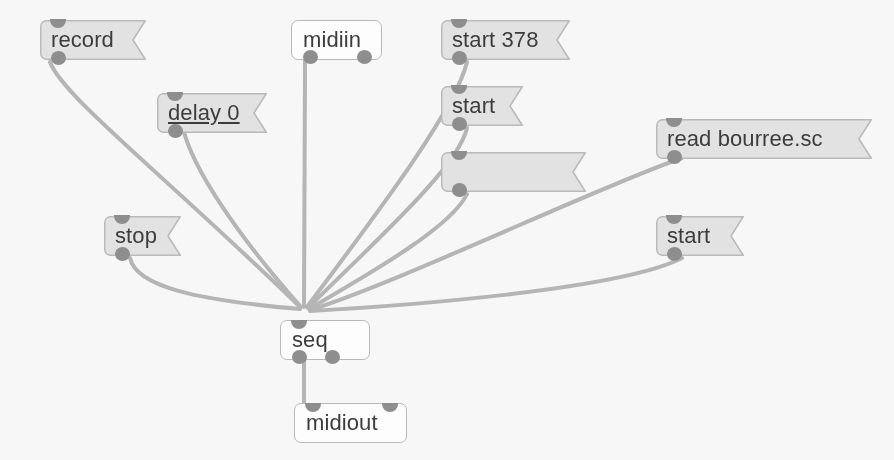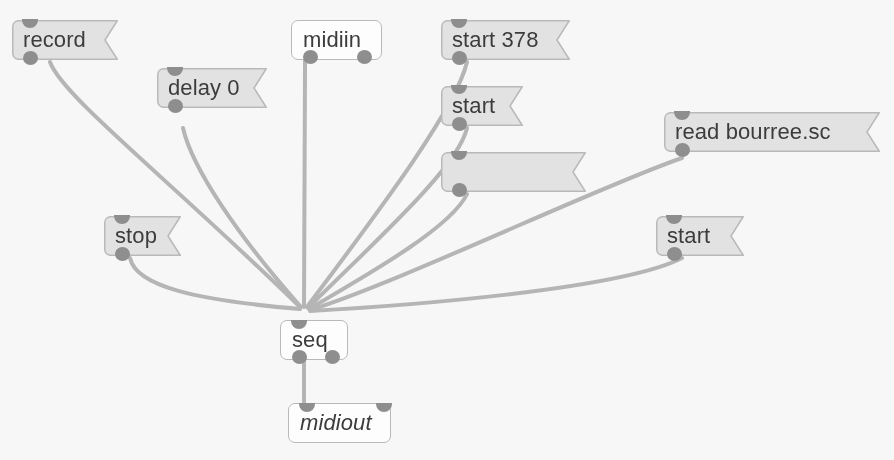--- a/index.html
+++ b/index.html
@@ -94,31 +94,31 @@
       <path d="M 130,258 C 136,286 194,300 300,309" fill="none" stroke="#b5b5b5" stroke-width="4" stroke-linecap="round"></path>
       <path d="M 305,61 C 305,150 304,240 304,307" fill="none" stroke="#b5b5b5" stroke-width="4" stroke-linecap="round"></path>
       <path d="M 467,62 C 456,110 372,220 307,307" fill="none" stroke="#b5b5b5" stroke-width="4" stroke-linecap="round"></path>
       <path d="M 467,128 C 458,168 372,244 308,308" fill="none" stroke="#b5b5b5" stroke-width="4" stroke-linecap="round"></path>
       <path d="M 467,194 C 452,226 376,270 309,309" fill="none" stroke="#b5b5b5" stroke-width="4" stroke-linecap="round"></path>
       <path d="M 682,158 C 600,186 400,282 310,310" fill="none" stroke="#b5b5b5" stroke-width="4" stroke-linecap="round"></path>
       <path d="M 682,258 C 620,290 400,306 310,311" fill="none" stroke="#b5b5b5" stroke-width="4" stroke-linecap="round"></path>
       <path d="M 304,360 C 304,380 304,392 304,404" fill="none" stroke="#b5b5b5" stroke-width="4" stroke-linecap="round"></path>
     </svg>
   <div id="nodes">
-      <div class="node msg" style="left: 12px; top: 20px; width: 106px;">
+      <div class="node msg" style="left: 40px; top: 20px; width: 106px;">
         <div class="flag">
           <svg viewBox="0 0 106 40" preserveAspectRatio="none" xmlns="http://www.w3.org/2000/svg">
             <path d="M 6,0.75 L 105.25,0.75 L 93,20 L 105.25,39.25 L 6,39.25 A 6,6 0 0 1 0.75,33.25 L 0.75,6.75 A 6,6 0 0 1 6,0.75 Z" fill="#e2e2e2" stroke="#b9b9b9" stroke-width="1.5" stroke-linejoin="round"></path>
           </svg>
         </div>
         <span class="label">record</span>
         <div class="port inlet" style="left: 10px; background: rgb(142, 142, 142);"></div>
         <div class="port outlet" style="left: 11px; background: rgb(142, 142, 142);"></div>
       </div>
-      <div class="node msg" style="left: 157px; top: 68px; width: 110px;">
+      <div class="node msg" style="left: 157px; top: 93px; width: 110px; text-decoration: underline;">
         <div class="flag">
           <svg viewBox="0 0 110 40" preserveAspectRatio="none" xmlns="http://www.w3.org/2000/svg">
             <path d="M 6,0.75 L 109.25,0.75 L 97,20 L 109.25,39.25 L 6,39.25 A 6,6 0 0 1 0.75,33.25 L 0.75,6.75 A 6,6 0 0 1 6,0.75 Z" fill="#e2e2e2" stroke="#b9b9b9" stroke-width="1.5" stroke-linejoin="round"></path>
           </svg>
         </div>
         <span class="label">delay 0</span>
         <div class="port inlet" style="left: 10px; background: rgb(142, 142, 142);"></div>
         <div class="port outlet" style="left: 11px; background: rgb(142, 142, 142);"></div>
       </div>
       <div class="node obj" style="left: 281px; top: 20px; width: 91px; margin-left: 10px;">
@@ -148,21 +148,21 @@
       </div>
       <div class="node msg" style="left: 441px; top: 152px; width: 145px;">
         <div class="flag">
           <svg viewBox="0 0 145 40" preserveAspectRatio="none" xmlns="http://www.w3.org/2000/svg">
             <path d="M 6,0.75 L 144.25,0.75 L 132,20 L 144.25,39.25 L 6,39.25 A 6,6 0 0 1 0.75,33.25 L 0.75,6.75 A 6,6 0 0 1 6,0.75 Z" fill="#e2e2e2" stroke="#b9b9b9" stroke-width="1.5" stroke-linejoin="round"></path>
           </svg>
         </div>
         <div class="port inlet" style="left: 10px; background: rgb(142, 142, 142);"></div>
         <div class="port outlet" style="left: 11px; background: rgb(142, 142, 142);"></div>
       </div>
-      <div class="node msg" style="left: 656px; top: 112px; width: 216px; margin-left: 8px;">
+      <div class="node msg" style="left: 656px; top: 119px; width: 216px;">
         <div class="flag">
           <svg viewBox="0 0 216 40" preserveAspectRatio="none" xmlns="http://www.w3.org/2000/svg">
             <path d="M 6,0.75 L 215.25,0.75 L 203,20 L 215.25,39.25 L 6,39.25 A 6,6 0 0 1 0.75,33.25 L 0.75,6.75 A 6,6 0 0 1 6,0.75 Z" fill="#e2e2e2" stroke="#b9b9b9" stroke-width="1.5" stroke-linejoin="round"></path>
           </svg>
         </div>
         <span class="label">read bourree.sc</span>
         <div class="port inlet" style="left: 10px; background: rgb(142, 142, 142);"></div>
         <div class="port outlet" style="left: 11px; background: rgb(142, 142, 142);"></div>
       </div>
       <div class="node msg" style="left: 104px; top: 216px; width: 77px; text-align: center;">
@@ -178,25 +178,25 @@
       <div class="node msg" style="left: 656px; top: 216px; width: 88px;">
         <div class="flag">
           <svg viewBox="0 0 88 40" preserveAspectRatio="none" xmlns="http://www.w3.org/2000/svg">
             <path d="M 6,0.75 L 87.25,0.75 L 75,20 L 87.25,39.25 L 6,39.25 A 6,6 0 0 1 0.75,33.25 L 0.75,6.75 A 6,6 0 0 1 6,0.75 Z" fill="#e2e2e2" stroke="#b9b9b9" stroke-width="1.5" stroke-linejoin="round"></path>
           </svg>
         </div>
         <span class="label">start</span>
         <div class="port inlet" style="left: 10px; background: rgb(142, 142, 142);"></div>
         <div class="port outlet" style="left: 11px; background: rgb(142, 142, 142);"></div>
       </div>
-      <div class="node obj" style="left: 280px; top: 320px; width: 68px;">
+      <div class="node obj" style="left: 280px; top: 320px; width: 90px;">
         <span class="label">seq</span>
         <div class="port inlet" style="left: 10px; background: rgb(142, 142, 142);"></div>
         <div class="port outlet" style="left: 11px; background: rgb(142, 142, 142);"></div>
         <div class="port outlet" style="left: 44px; background: rgb(142, 142, 142);"></div>
       </div>
-      <div class="node obj" style="left: 288px; top: 403px; width: 103px; font-style: italic;">
+      <div class="node obj" style="left: 294px; top: 403px; width: 113px;">
         <span class="label">midiout</span>
         <div class="port inlet" style="left: 10px; background: rgb(142, 142, 142);"></div>
         <div class="port inlet" style="left: 87px; background: rgb(142, 142, 142);"></div>
       </div>
     </div>
 </div>
 
 </body></html>

